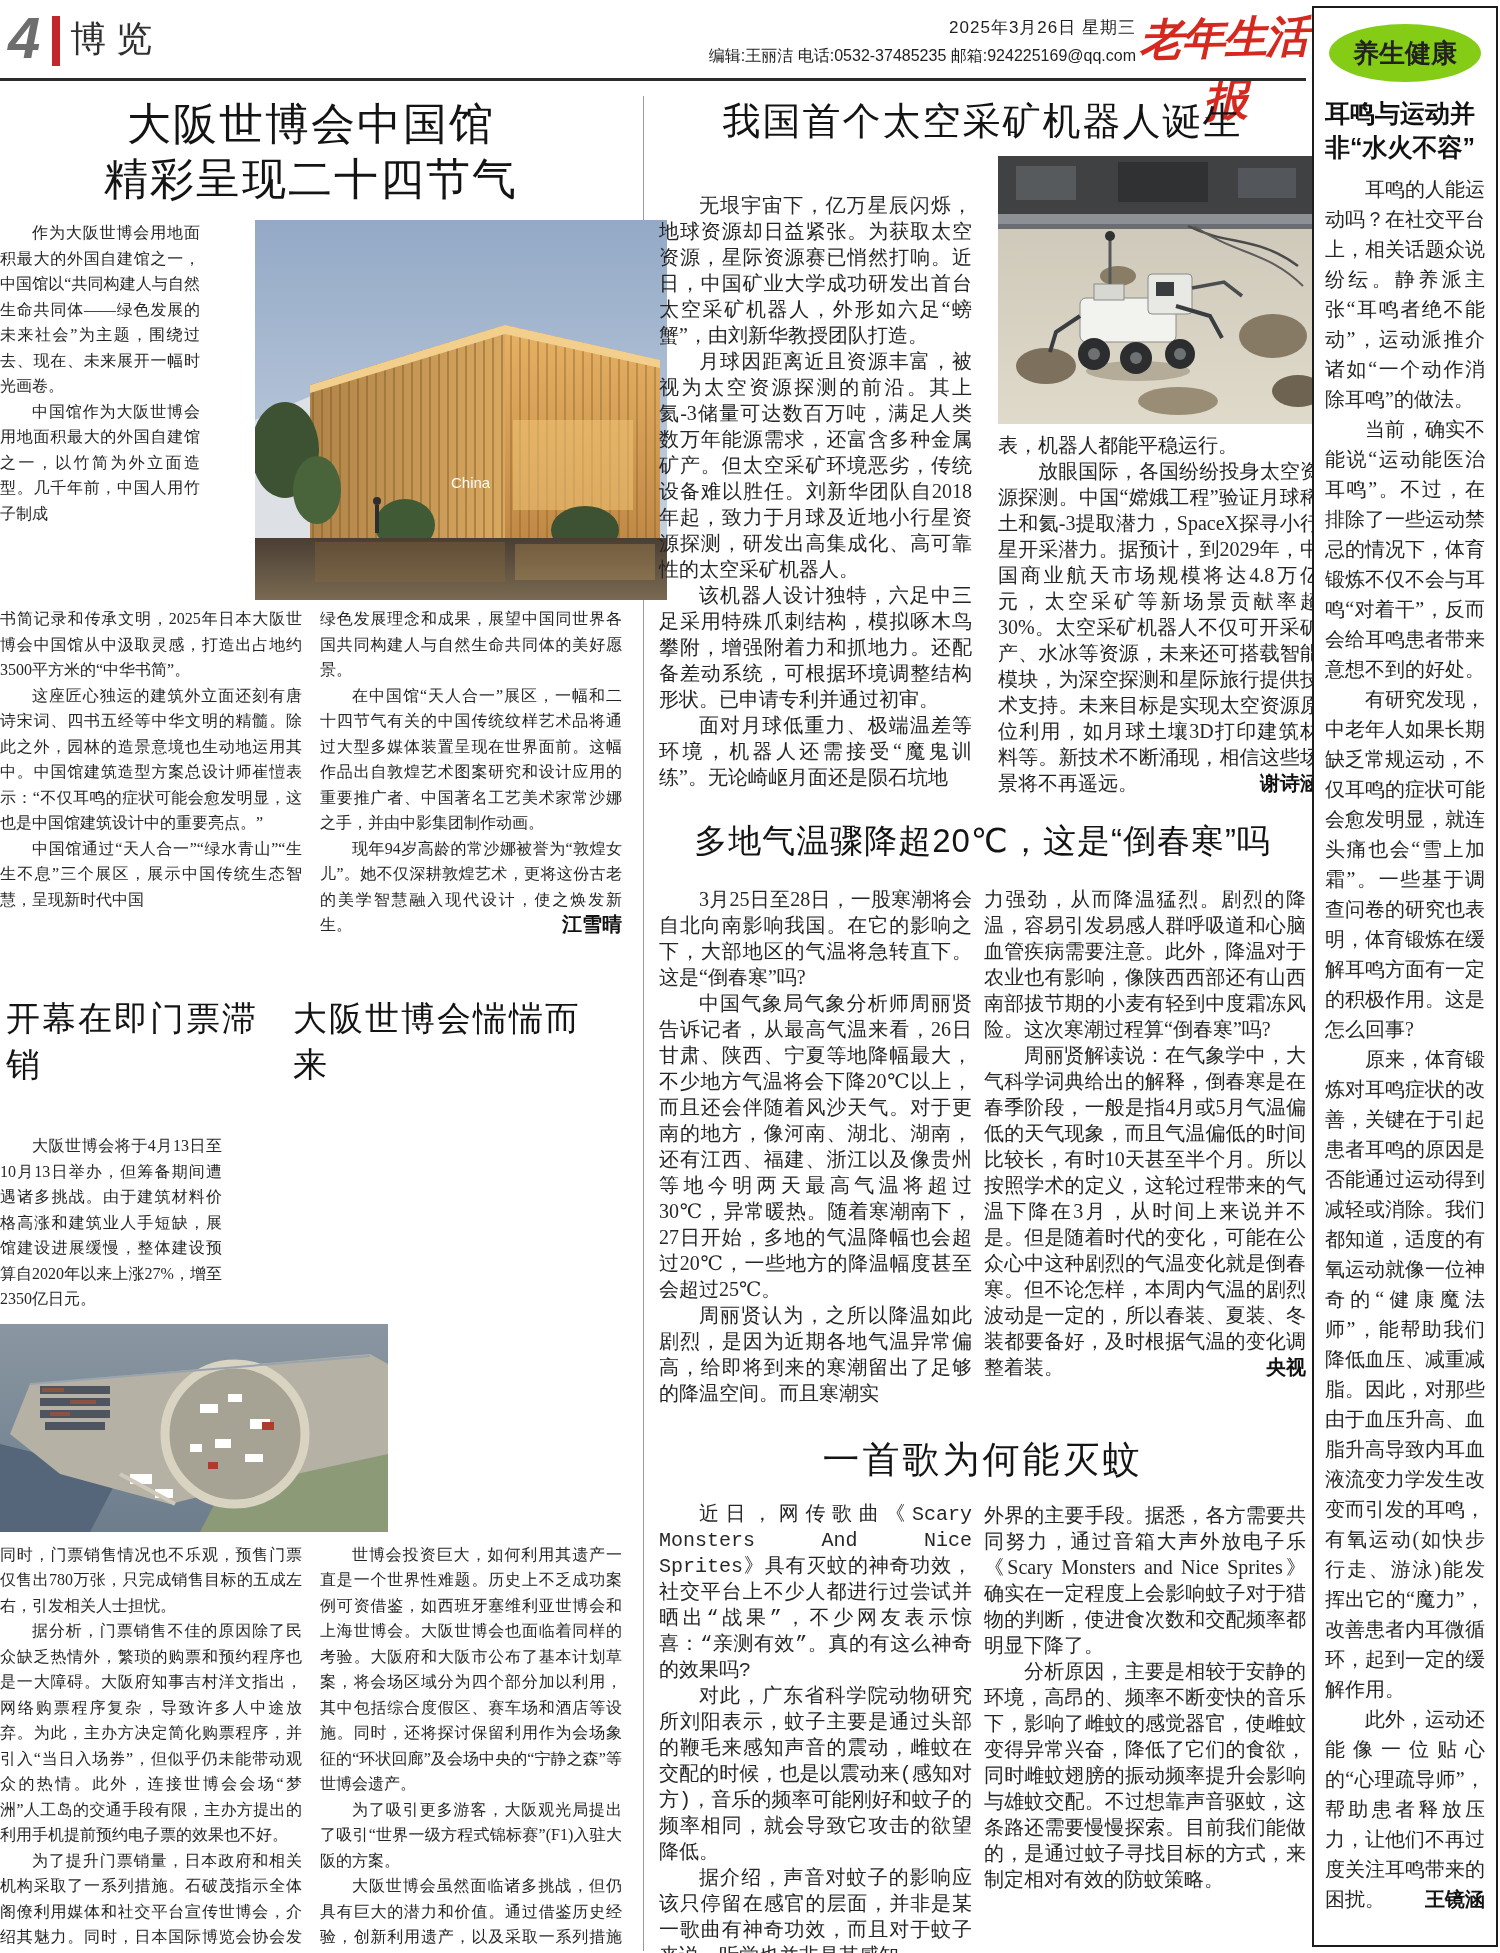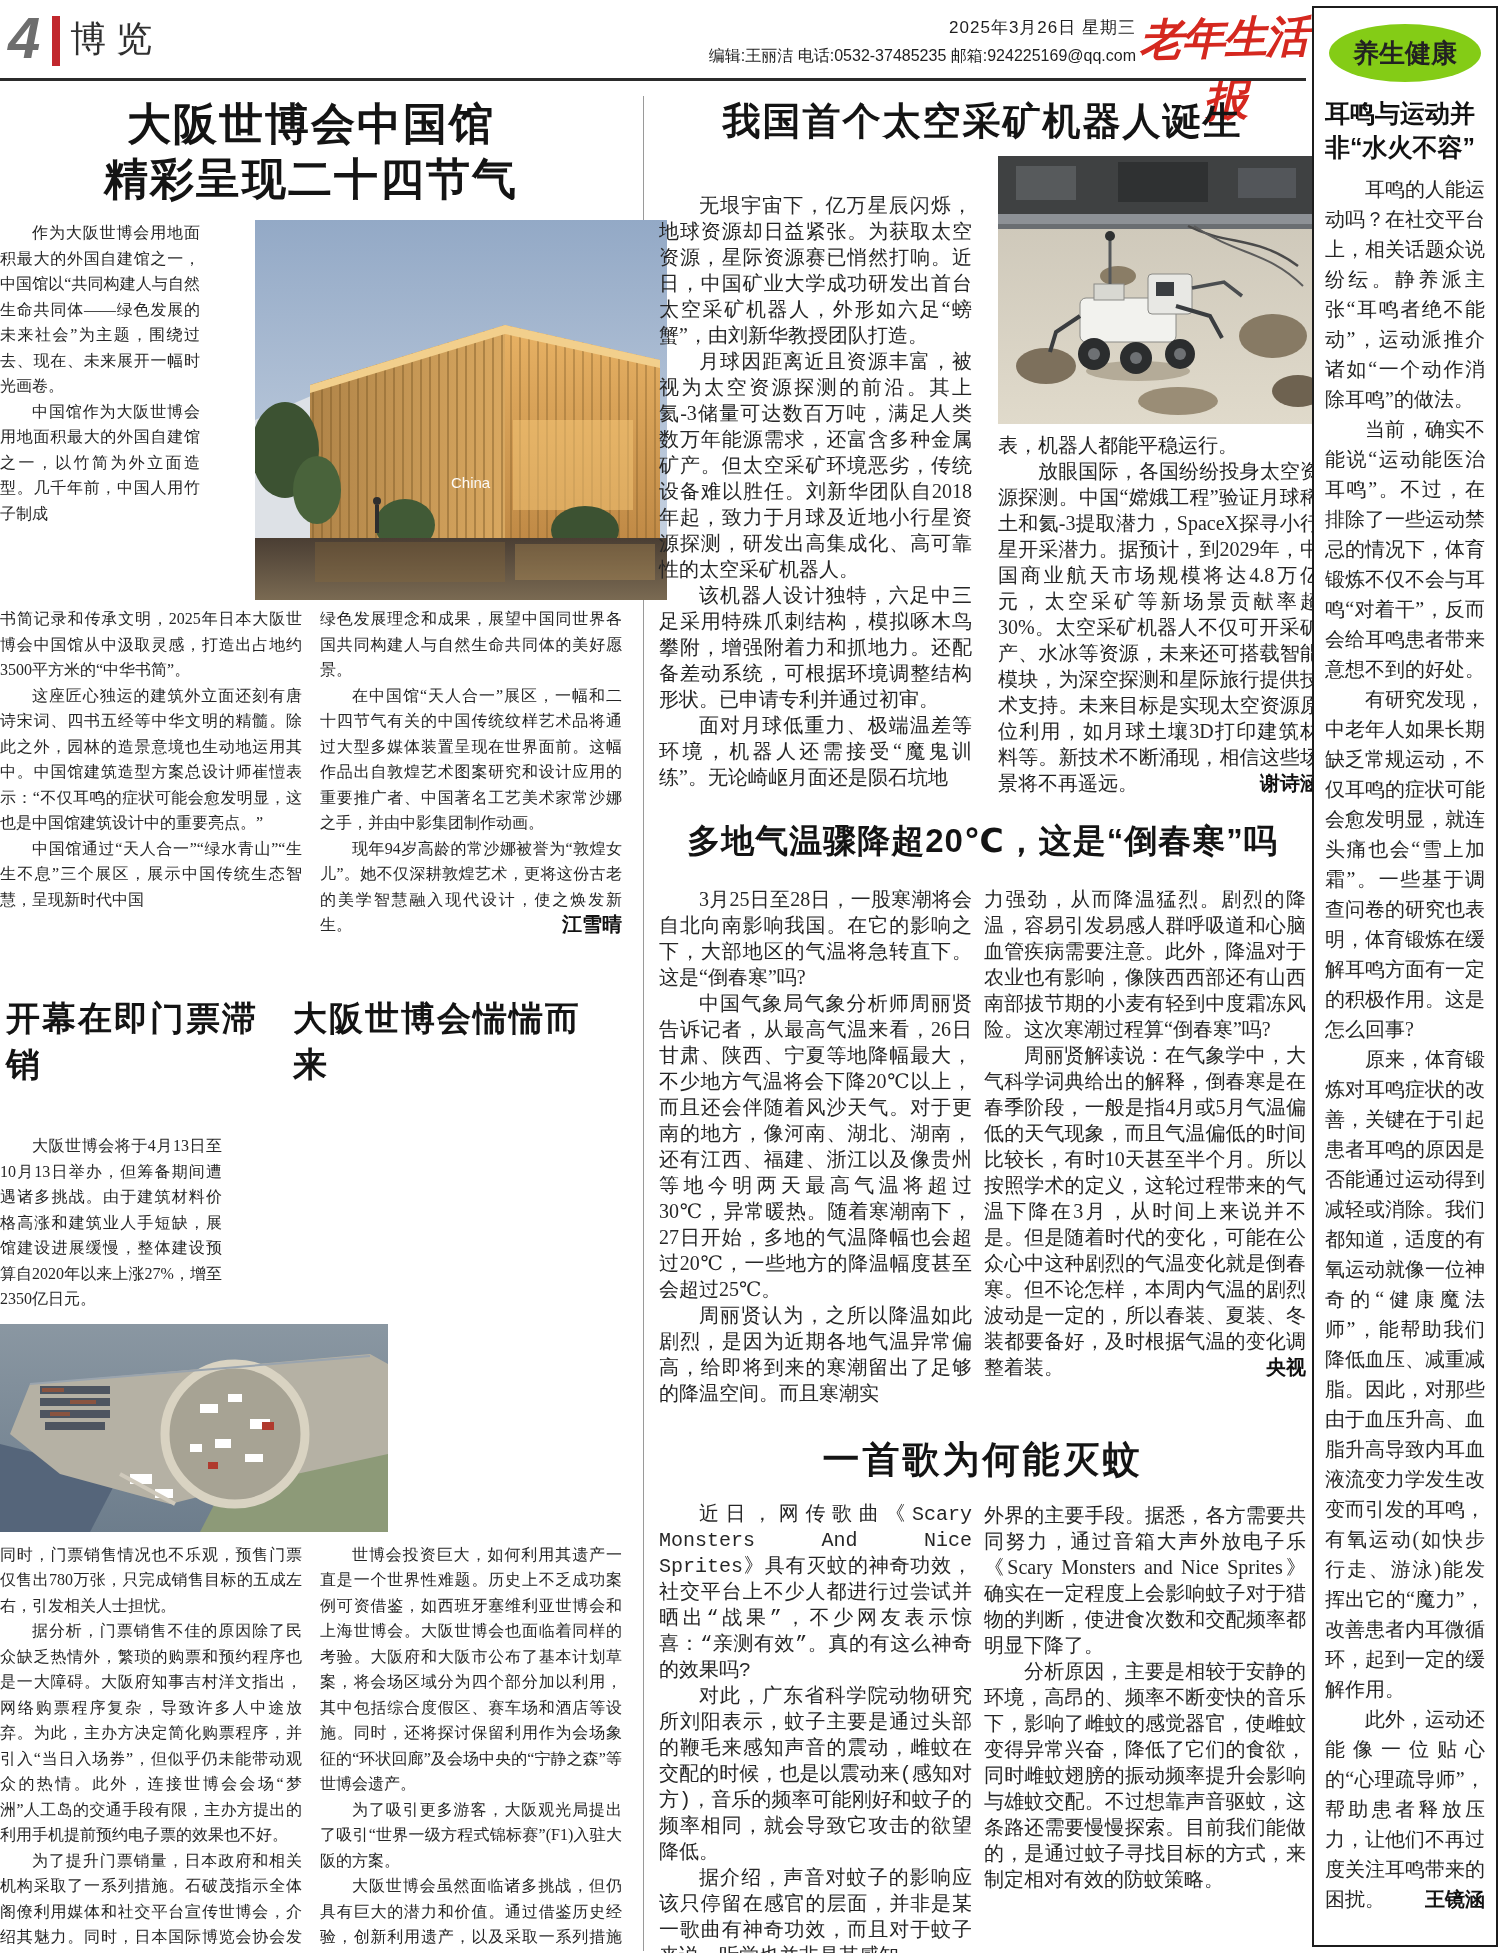--- a/index.html
+++ b/index.html
@@ -27,21 +27,21 @@
 
   
   .flow p{margin:0;text-indent:2em;text-align:justify;text-justify:inter-ideograph;}
   .cont > p:first-child{text-indent:0;}
   .left-sec .flow{font-size:16px;line-height:25.5px;}
   .mid-sec  .flow{font-size:20px;line-height:26px;}
   .byline{text-align:right;font-weight:bold;color:#111;
     font-family:"Liberation Sans","DejaVu Sans",sans-serif;}
   .left-sec .byline{font-size:20px;line-height:25.5px;margin-top:-25.5px;}
   .mid-sec  .byline{font-size:20px;line-height:26px;margin-top:-26px;}
-  h1,h2,h3{margin:0;font-weight:bold;color:#141414;
+  h1,h2,h3{margin:0;font-weight:normal;color:#141414;
     font-family:"Liberation Sans","DejaVu Sans",sans-serif;}
   figure{margin:0;}
 
   
   .art1{position:absolute;left:0;top:92px;width:622px;}
   .art1 .title{font-size:44px;line-height:55px;text-align:center;letter-spacing:2px;margin-top:4px;}
   .art1 .row{display:flex;gap:10px;margin-top:14px;}
   .art1 .beside{width:200px;flex:none;}
   .art1 .pav-fig{width:412px;height:380px;flex:none;padding-left:45px;}
   .art1 .cols{display:flex;gap:18px;margin-top:6px;}

